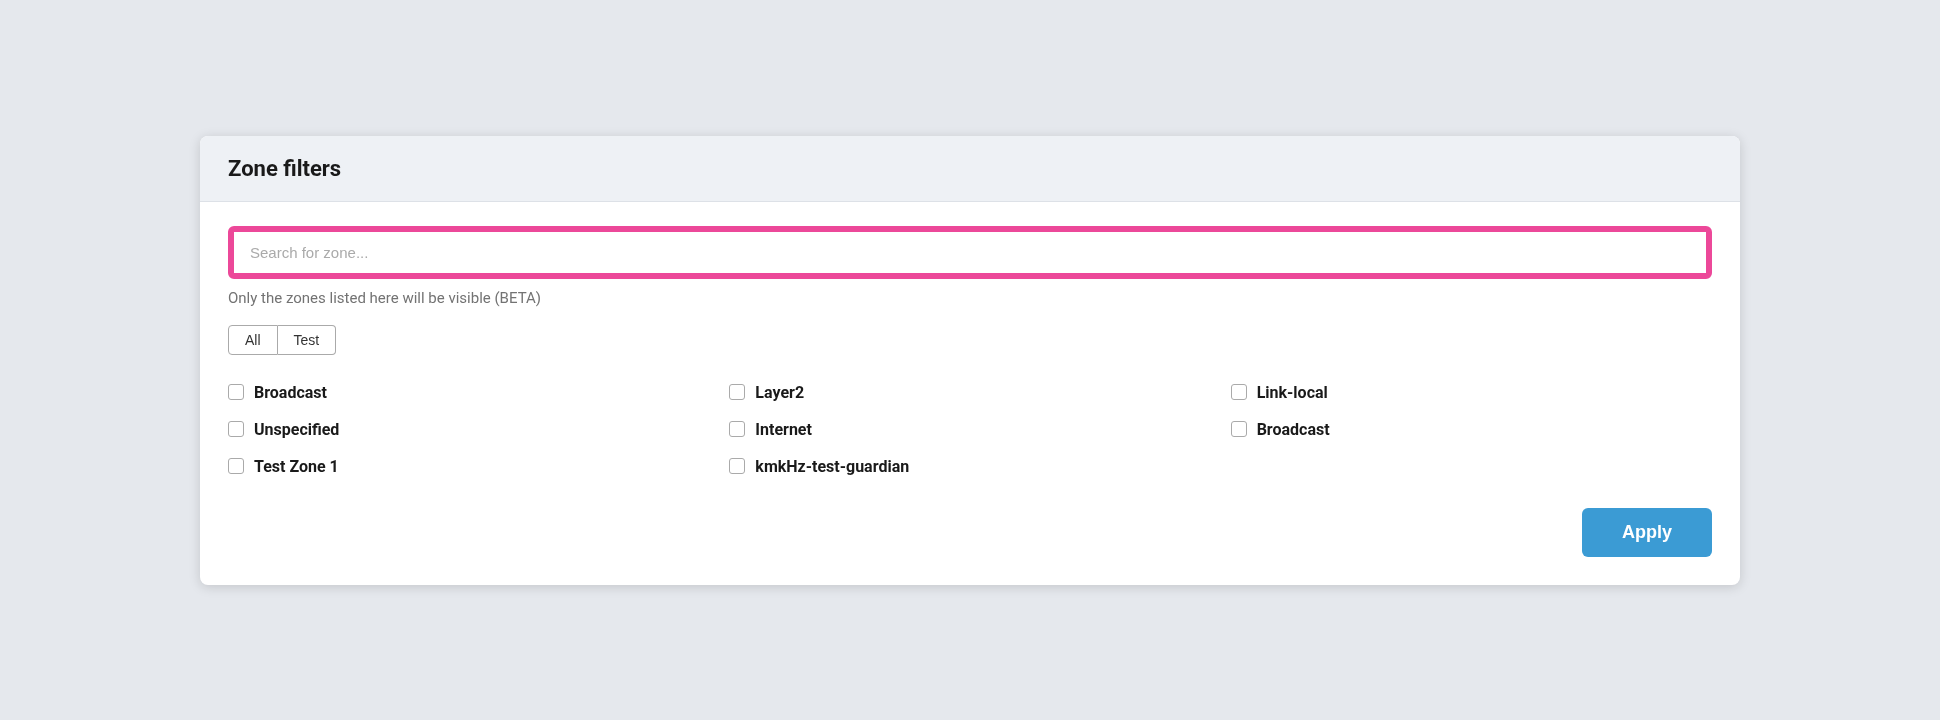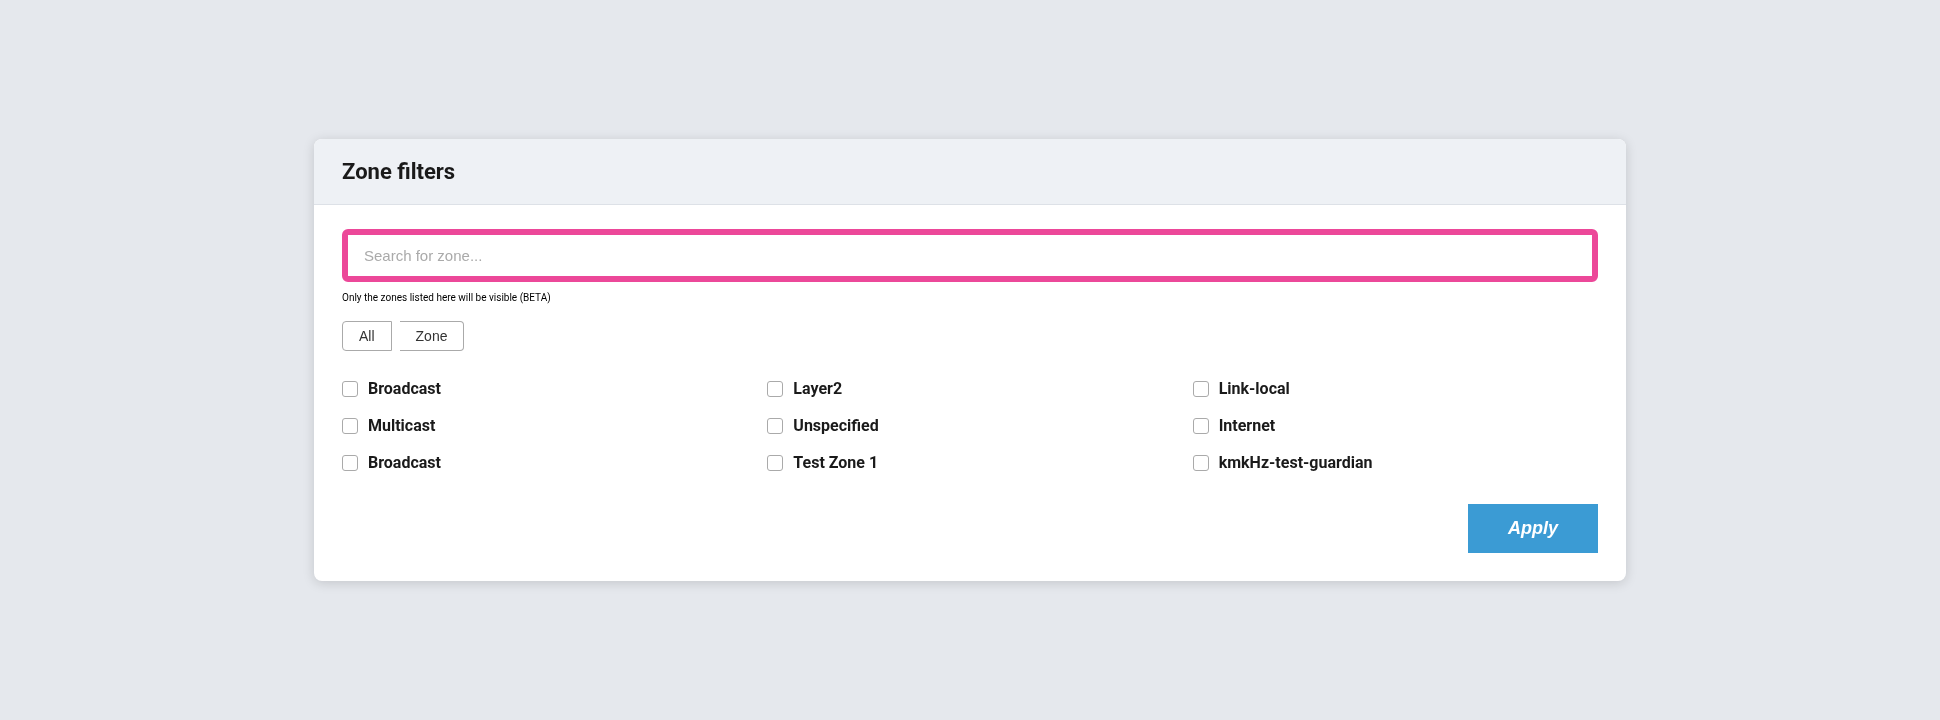--- a/index.html
+++ b/index.html
@@ -11,21 +11,21 @@
     body {
       background: #e5e8ed;
       display: flex;
       align-items: center;
       justify-content: center;
       min-height: 100vh;
       font-family: -apple-system, BlinkMacSystemFont, 'Segoe UI', Roboto, sans-serif;
     }
 
     .modal-container {
-      width: 1312px;
+      width: 1540px;
       background: #ffffff;
       border-radius: 8px;
       overflow: hidden;
       box-shadow: 0 2px 12px rgba(0,0,0,0.15);
     }
 
     .modal-header {
       background: #eef1f5;
       padding: 20px 28px;
       border-bottom: 1px solid #dde1e7;
@@ -50,28 +50,28 @@
       color: #888;
       outline: none;
       margin-bottom: 10px;
     }
 
     .search-input::placeholder {
       color: #aaa;
     }
 
     .search-hint {
-      font-size: 10px;
-      color: #000000;
+      font-size: 15px;
+      color: #737373;
       margin-bottom: 18px;
     }
 
     .button-group {
       display: flex;
-      gap: 8px;
+      gap: 0;
       margin-bottom: 28px;
     }
 
     .btn-all {
       padding: 6px 16px;
       border: 1px solid #aaa;
       background: #fff;
       font-size: 14px;
       cursor: pointer;
       border-radius: 4px 0 0 4px;
@@ -130,63 +130,58 @@
     .modal-footer {
       display: flex;
       justify-content: flex-end;
       padding-top: 8px;
     }
 
     .apply-button {
       background: #3b9bd4;
       color: #fff;
       border: none;
-      border-radius: 0;
+      border-radius: 6px;
       padding: 14px 40px;
       font-size: 18px;
       font-weight: 600;
       cursor: pointer;
-      font-style: italic;
     }
   </style>
 </head>
 <body>
 
 <div class="modal-container">
   <div class="modal-header">
     <h2 class="modal-header-title">Zone filters</h2>
   </div>
 
   <div class="modal-body">
     <input type="text" class="search-input" placeholder="Search for zone..." style="">
 
     <p class="search-hint">Only the zones listed here will be visible (BETA)</p>
 
     <div class="button-group">
       <button class="btn-all">All</button>
-      <button class="btn-none">Zone</button>
+      <button class="btn-none">Test</button>
     </div>
 
     <div class="zones-grid" id="zones-grid">
 
     <div class="zone-item">
           <input type="checkbox" class="zone-checkbox" id="zone-broadcast" style="">
           <label class="zone-label" for="zone-broadcast">Broadcast</label>
         </div>
         <div class="zone-item">
           <input type="checkbox" class="zone-checkbox" id="zone-layer2" style="">
           <label class="zone-label" for="zone-layer2">Layer2</label>
         </div>
         <div class="zone-item">
           <input type="checkbox" class="zone-checkbox" id="zone-link-local" style="">
           <label class="zone-label" for="zone-link-local">Link-local</label>
-        </div>
-        <div class="zone-item">
-          <input type="checkbox" class="zone-checkbox" id="zone-multicast" style="">
-          <label class="zone-label" for="zone-multicast">Multicast</label>
         </div>
         <div class="zone-item">
           <input type="checkbox" class="zone-checkbox" id="zone-unspecified" style="">
           <label class="zone-label" for="zone-unspecified">Unspecified</label>
         </div>
         <div class="zone-item">
           <input type="checkbox" class="zone-checkbox" id="zone-internet" style="">
           <label class="zone-label" for="zone-internet">Internet</label>
         </div>
         <div class="zone-item">

